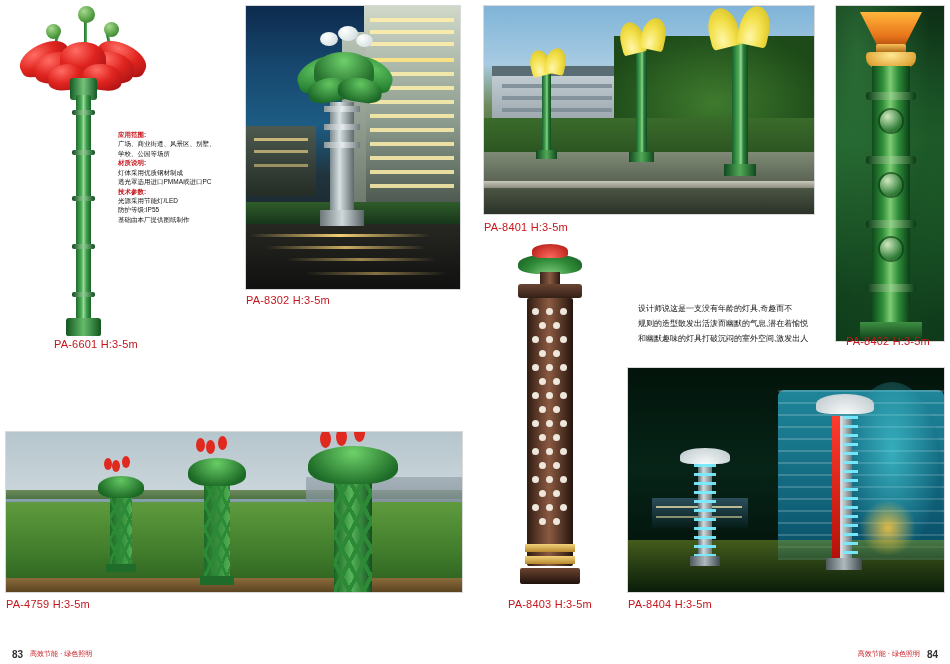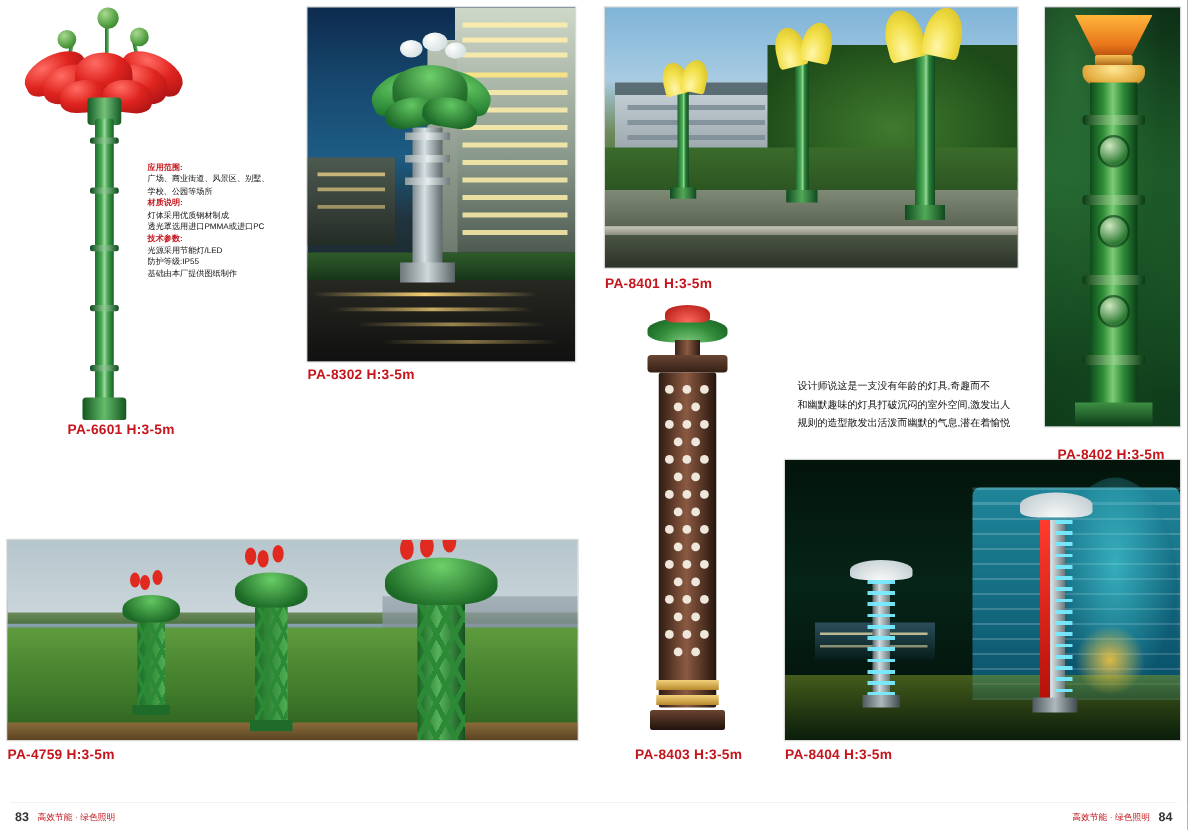--- a/index.html
+++ b/index.html
@@ -15,21 +15,21 @@
     width: 950px;
     height: 664px;
     background: #ffffff;
     overflow: hidden;
   }
   .abs { position: absolute; }
 
   
   .code-label {
     font-size: 11px;
-    font-weight: bold;
+    font-weight: normal;
     color: #c4161c;
     letter-spacing: 0.2px;
     white-space: nowrap;
   }
 
   
   .spec-block {
     width: 112px;
     font-size: 6.5px;
     line-height: 1.45;
@@ -378,26 +378,26 @@
     <div style="position:absolute; left:30px; top:150px; width:50px; height:8px; background:linear-gradient(90deg,#0a3a14,#8fd186,#0a3a14); border-radius:3px;"></div>
     <div style="position:absolute; left:30px; top:214px; width:50px; height:8px; background:linear-gradient(90deg,#0a3a14,#8fd186,#0a3a14); border-radius:3px;"></div>
     <div style="position:absolute; left:30px; top:278px; width:50px; height:8px; background:linear-gradient(90deg,#0a3a14,#8fd186,#0a3a14); border-radius:3px;"></div>
 
     <div style="position:absolute; left:44px; top:104px; width:22px; height:22px; border-radius:50%; background:radial-gradient(circle at 35% 30%, #cfe9c0, #2c7a33 70%); box-shadow:0 0 0 2px rgba(10,50,20,.6);"></div>
     <div style="position:absolute; left:44px; top:168px; width:22px; height:22px; border-radius:50%; background:radial-gradient(circle at 35% 30%, #cfe9c0, #2c7a33 70%); box-shadow:0 0 0 2px rgba(10,50,20,.6);"></div>
     <div style="position:absolute; left:44px; top:232px; width:22px; height:22px; border-radius:50%; background:radial-gradient(circle at 35% 30%, #cfe9c0, #2c7a33 70%); box-shadow:0 0 0 2px rgba(10,50,20,.6);"></div>
 
     <div style="position:absolute; left:24px; top:316px; width:62px; height:19px; background:linear-gradient(180deg,#3e8f43,#0d3c17);"></div>
   </div>
-  <div class="abs code-label" style="left:846px; top:358px;">PA-8402  H:3-5m</div>
+  <div class="abs code-label" style="left:846px; top:335px;">PA-8402  H:3-5m</div>
 
   <div class="abs designer-note" style="left:638px; top:258px;margin-top:44px;">
     <div>设计师说这是一支没有年龄的灯具,奇趣而不</div>
+    <div>规则的造型散发出活泼而幽默的气息,潜在着愉悦</div>
     <div>和幽默趣味的灯具打破沉闷的室外空间,激发出人</div>
-    <div>规则的造型散发出活泼而幽默的气息,潜在着愉悦</div>
   </div>
 
   <div class="photo ph8303">
     <div class="sky"></div>
     <div class="water"></div>
     <div style="position:absolute; left:0; top:36%; width:100%; height:6%; background:linear-gradient(180deg,#6d8b5c,#4e7242);"></div>
     <div style="position:absolute; left:300px; top:28%; width:156px; height:22%; background:linear-gradient(180deg,#9aa6ae,#7a8792); opacity:.75;"></div>
     <div style="position:absolute; left:0; bottom:0; width:100%; height:56%; background:linear-gradient(180deg,#5f9b3d,#3e7a2a 60%,#2b5c1f);"></div>
     <div style="position:absolute; left:0; bottom:0; width:100%; height:14px; background:linear-gradient(180deg,#8a6b3a,#5c4422);"></div>
 

